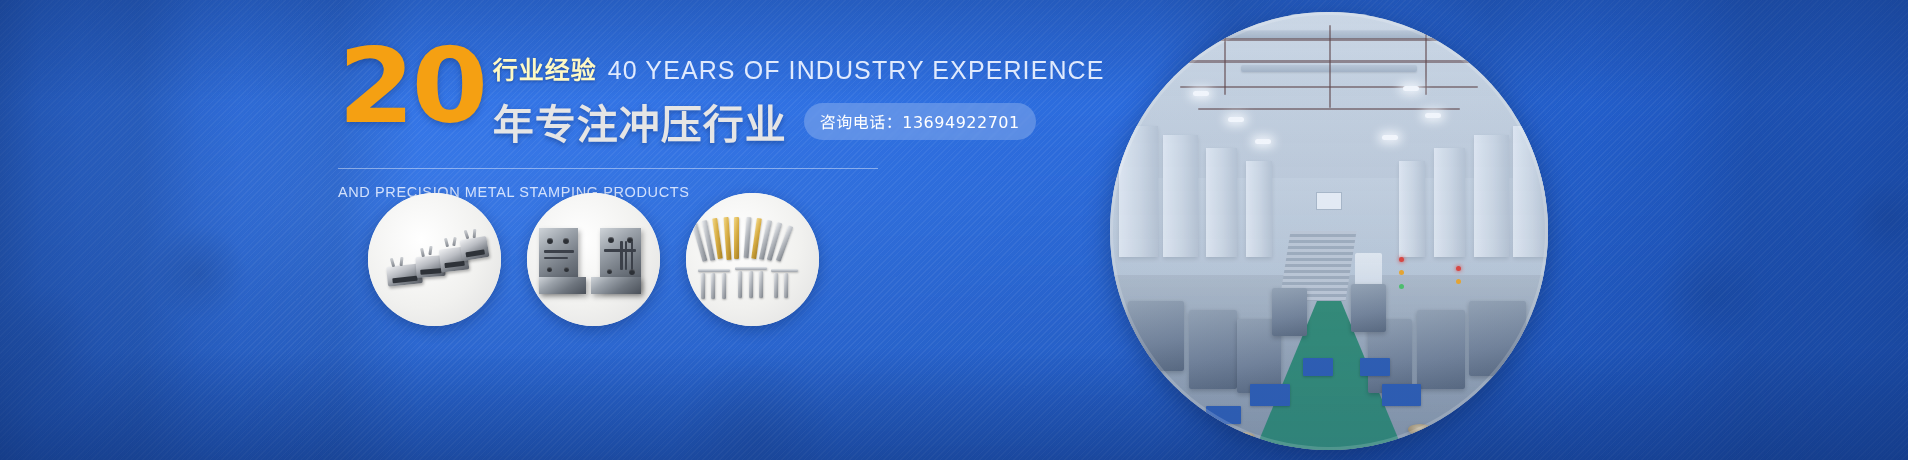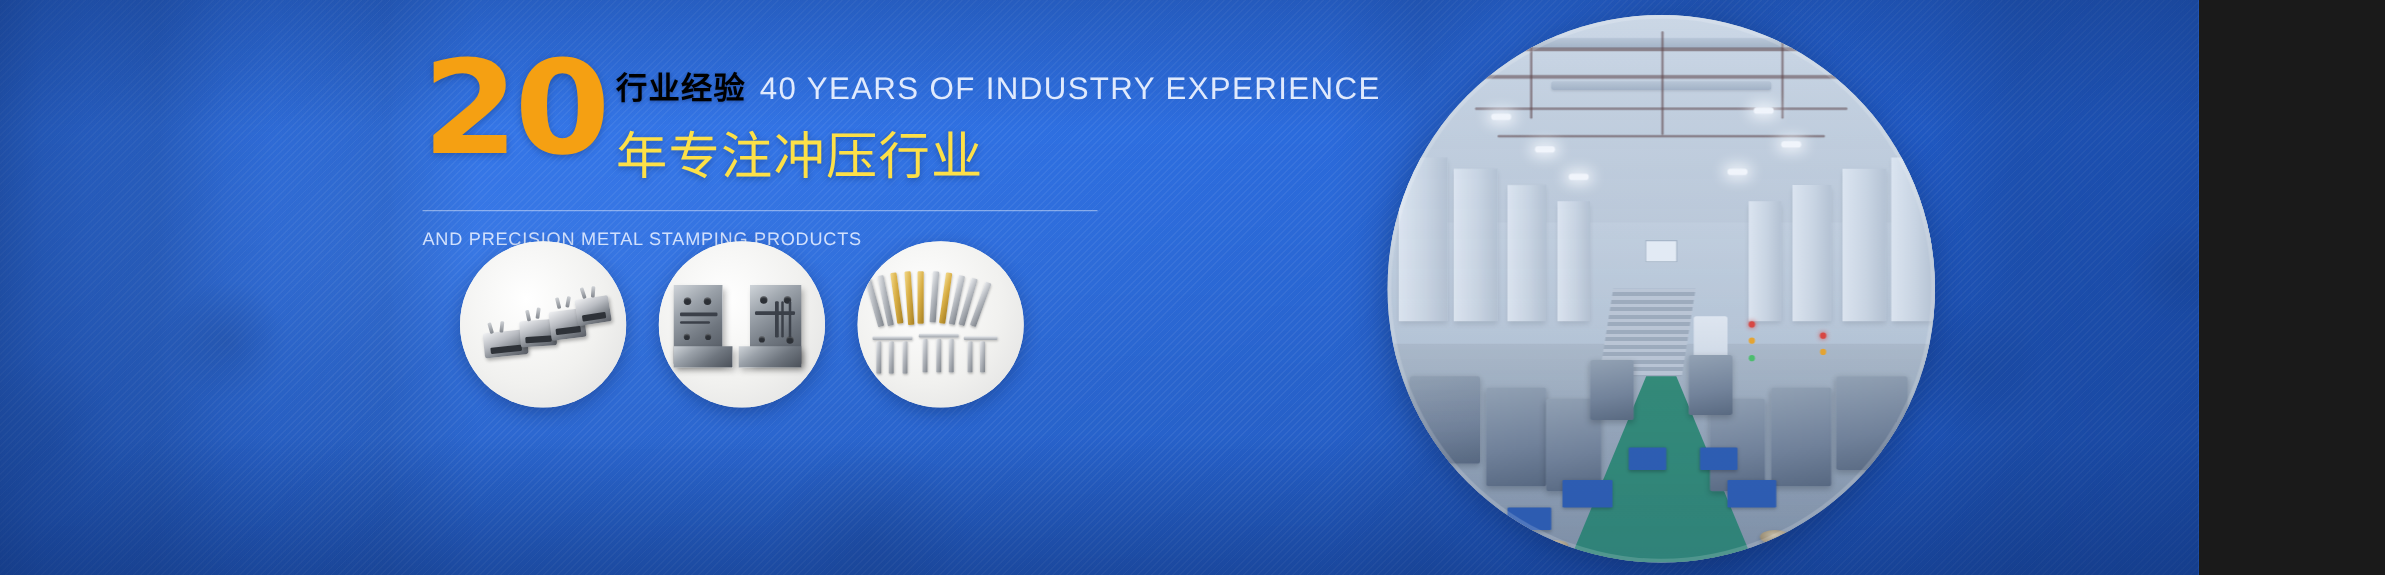--- a/index.html
+++ b/index.html
@@ -5,21 +5,21 @@
 <style>
   html, body {
     margin: 0;
     padding: 0;
     background: #1a1a1a;
   }
   * { box-sizing: border-box; }
 
   .banner {
     position: relative;
-    width: 1759px;
+    width: 1908px;
     height: 460px;
     overflow: hidden;
     font-family: "Liberation Sans", "DejaVu Sans", sans-serif;
     background: #2a6ede;
   }
 
   
   .bg-base {
     position: absolute;
     inset: 0;
@@ -115,21 +115,21 @@
   .line-1 {
     display: flex;
     align-items: baseline;
     white-space: nowrap;
   }
 
   .zh-small {
     font-family: "DejaVu Sans", "Liberation Sans", sans-serif;
     font-size: 25px;
     font-weight: 700;
-    color: #000000;
+    color: #fef9c3;
     letter-spacing: 1px;
     margin-right: 11px;
     text-shadow: 0 1px 3px rgba(8,32,88,.45);
   }
 
   .en-small {
     font-family: "Liberation Sans", "DejaVu Sans", sans-serif;
     font-size: 25px;
     font-weight: 400;
     color: #eaf1ff;
@@ -140,22 +140,22 @@
   .line-2 {
     display: flex;
     align-items: center;
     margin-top: 5px;
     white-space: nowrap;
   }
 
   .zh-big {
     font-family: "DejaVu Sans", "Liberation Sans", sans-serif;
     font-size: 41px;
-    font-weight: 400;
-    color: #fde047;
+    font-weight: 700;
+    color: #e5e5e5;
     letter-spacing: 1px;
     text-shadow: 0 2px 5px rgba(8,32,88,.4);
   }
 
   .phone-pill {
     margin-left: 17px;
     background: rgba(255,255,255,.22);
     border-radius: 20px;
     padding: 6px 16px 7px;
     display: inline-flex;
@@ -416,20 +416,23 @@
 
       <div class="headline-text">
         <div class="line-1">
           <span class="zh-small">行业经验</span>
           <span class="en-small">40 YEARS OF INDUSTRY EXPERIENCE</span>
         </div>
 
         <div class="line-2">
           <span class="zh-big">年专注冲压行业</span>
 
+          <span class="phone-pill">
+            <span class="pill-text">咨询电话：13694922701</span>
+          </span>
         </div>
       </div>
     </div>
 
     <div class="divider"></div>
 
     <div class="sub-en">
       <div>AND PRECISION METAL STAMPING PRODUCTS</div>
     </div>
   </div>

